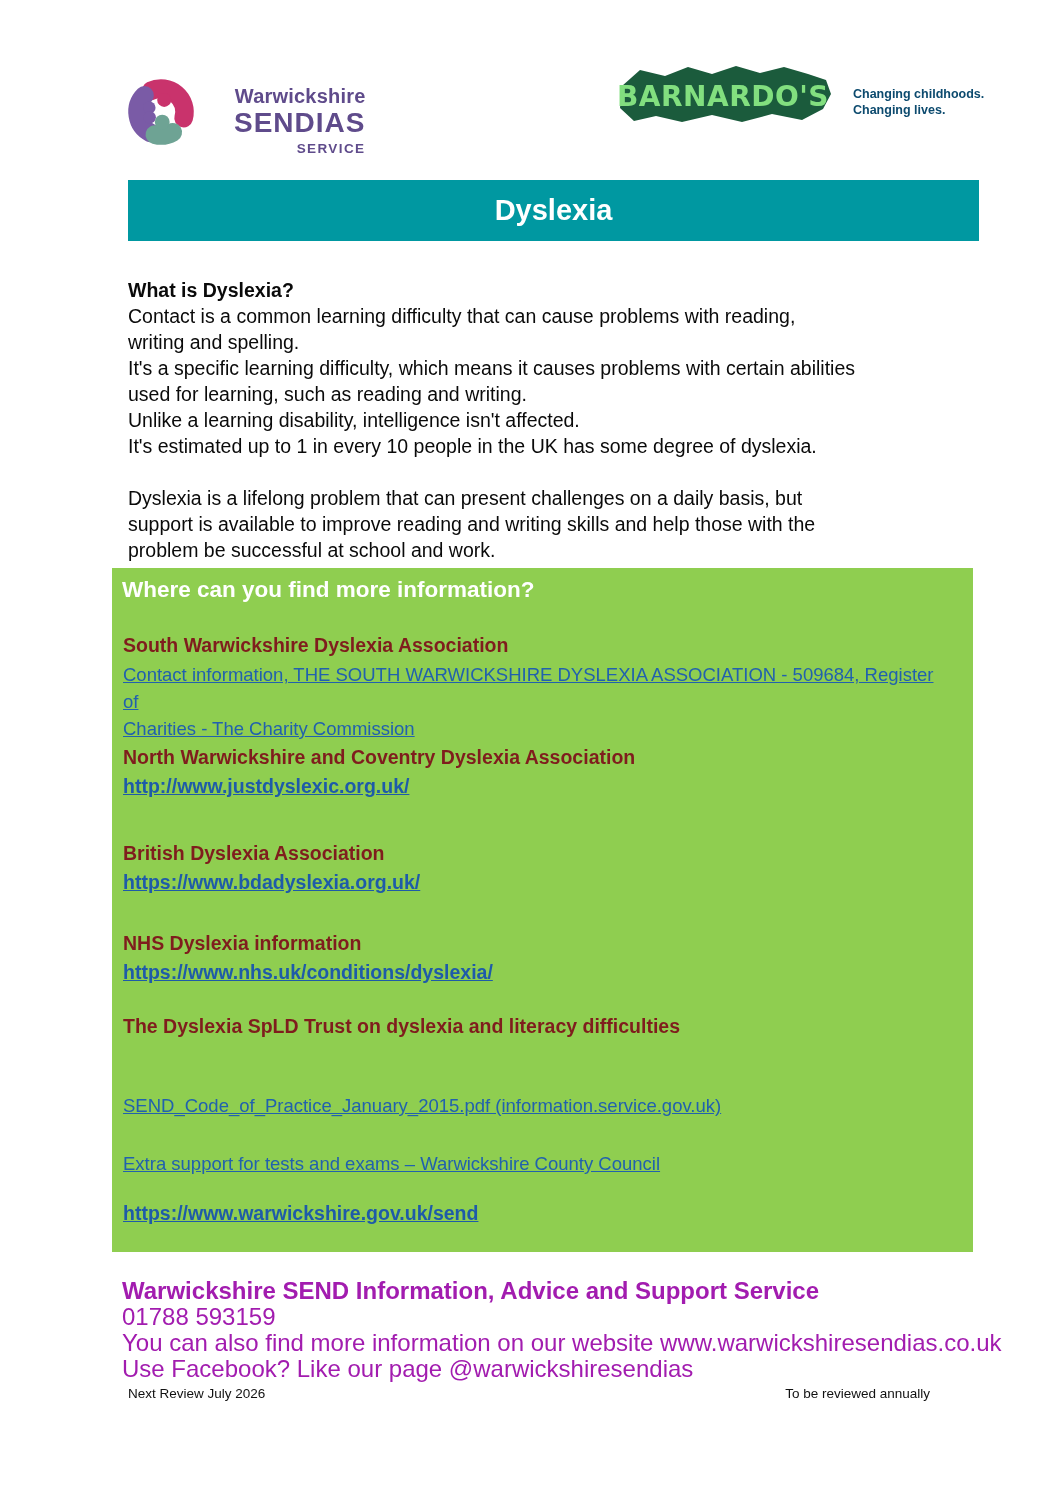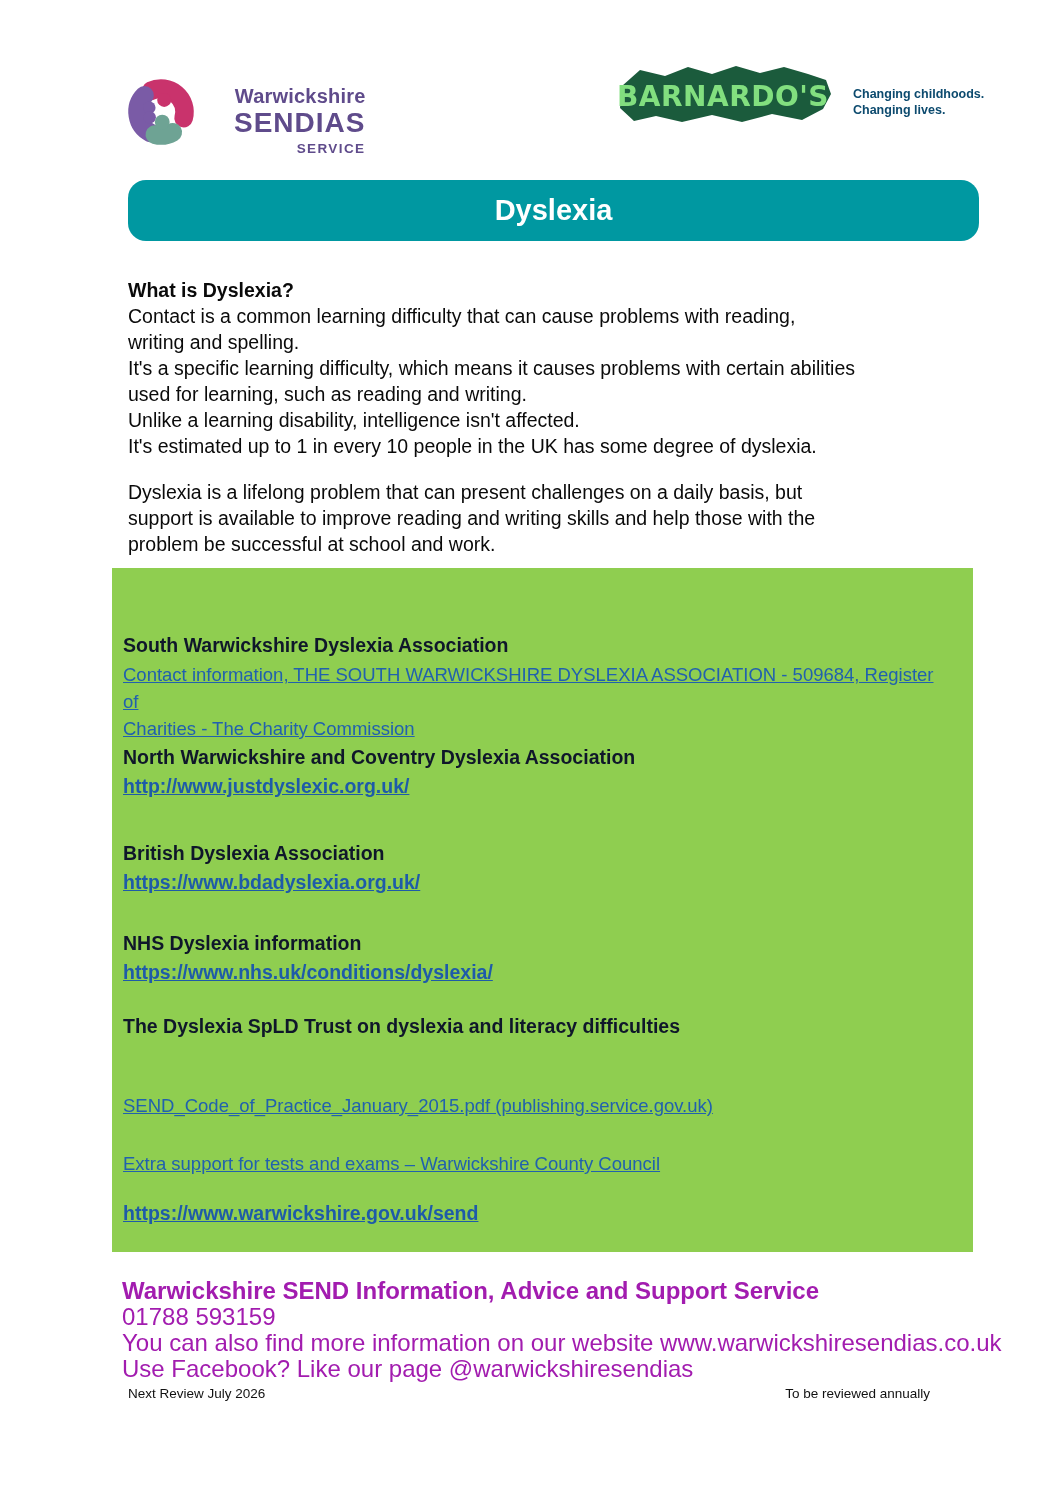--- a/index.html
+++ b/index.html
@@ -18,39 +18,39 @@
   .sendias-text .l2 { font-size:28px; font-weight:800; letter-spacing:1px; line-height:30px;margin-left:22px; }
   .sendias-text .l3 { font-size:13.5px; font-weight:700; letter-spacing:1.4px; margin-top:3px; }
 
   .barnardos-logo { position:absolute; left:610px; top:62px; display:flex; }
   .barnardos-tagline { margin-left:18px; margin-top:24px; color:#0c4a6e; font-size:12.5px; font-weight:bold; line-height:16px; }
 
   
   .title-bar {
     position:absolute; left:128px; top:180px; width:851px; height:61px;
     background:#0098A1; color:#fff; text-align:center;
-    font-size:29px; font-weight:bold; line-height:61px;border-radius:18px;
+    font-size:29px; font-weight:bold; line-height:61px;
   }
 
   
   .intro { position:absolute; left:128px; top:277px; width:870px; font-size:19.5px; line-height:26px; color:#0a0a0a; }
   .intro .heading { font-weight:bold; }
-  .intro .para2 { margin-top:20px; }
+  .intro .para2 { margin-top:26px; }
 
   
   .info-box {
     position:absolute; left:112px; top:568px; width:861px; height:684px;
     background:#8FCE50;
   }
   .info-box .box-title {
     position:absolute; left:10px; top:9px;
     color:#fff; font-size:22.5px; font-weight:bold;
   }
   .ib-sec { position:absolute; left:11px; width:830px; }
-  .ib-sec h3 { color:#0f172a; font-size:19.5px; font-weight:bold; line-height:26px; margin-bottom:3px; }
+  .ib-sec h3 { color:#7f1d1d; font-size:19.5px; font-weight:bold; line-height:26px; margin-bottom:3px; }
   .lnk { display:inline-block; cursor:pointer; text-decoration:underline; line-height:27px; }
   .lnk.bold { color:#1E5BA9; font-weight:bold; font-size:19.5px; }
   .lnk.thin { color:#2161AE; font-weight:normal; font-size:18.5px; }
 
   
   .footer { position:absolute; left:122px; top:1278px; font-size:24px; line-height:26px; color:#a21caf; }
   .footer .org { font-weight:bold; }
 
   .review { position:absolute; left:0; top:1386px; width:1061px; font-size:13.5px; color:#111; }
   .review .left  { position:absolute; left:128px; }
@@ -102,20 +102,21 @@
     <div>Unlike a learning disability, intelligence isn't affected.</div>
     <div>It's estimated up to 1 in every 10 people in the UK has some degree of dyslexia.</div>
     <div class="para2">
       <div>Dyslexia is a lifelong problem that can present challenges on a daily basis, but</div>
       <div>support is available to improve reading and writing skills and help those with the</div>
       <div>problem be successful at school and work.</div>
     </div>
   </div>
 
   <div class="info-box">
+    <div class="box-title">Where can you find more information?</div>
 
     <div class="ib-sec" style="top:64px">
       <h3>South Warwickshire Dyslexia Association</h3>
       <a class="lnk thin"><span>Contact information, THE SOUTH WARWICKSHIRE DYSLEXIA ASSOCIATION - 509684, Register of</span><br><span>Charities - The Charity Commission</span></a>
     </div>
 
     <div class="ib-sec" style="top:176px">
       <h3>North Warwickshire and Coventry Dyslexia Association</h3>
       <a class="lnk bold">http://www.justdyslexic.org.uk/</a>
     </div>
@@ -128,21 +129,21 @@
     <div class="ib-sec" style="top:362px">
       <h3>NHS Dyslexia information</h3>
       <a class="lnk bold">https://www.nhs.uk/conditions/dyslexia/</a>
     </div>
 
     <div class="ib-sec" style="top:445px">
       <h3>The Dyslexia SpLD Trust on dyslexia and literacy difficulties</h3>
     </div>
 
     <div class="ib-sec" style="top:524px">
-      <a class="lnk thin">SEND_Code_of_Practice_January_2015.pdf (publishing.service.gov.uk)</a>
+      <a class="lnk thin">SEND_Code_of_Practice_January_2015.pdf (information.service.gov.uk)</a>
     </div>
 
     <div class="ib-sec" style="top:582px">
       <a class="lnk thin">Extra support for tests and exams – Warwickshire County Council</a>
     </div>
 
     <div class="ib-sec" style="top:632px">
       <a class="lnk bold">https://www.warwickshire.gov.uk/send</a>
     </div>
   </div>

